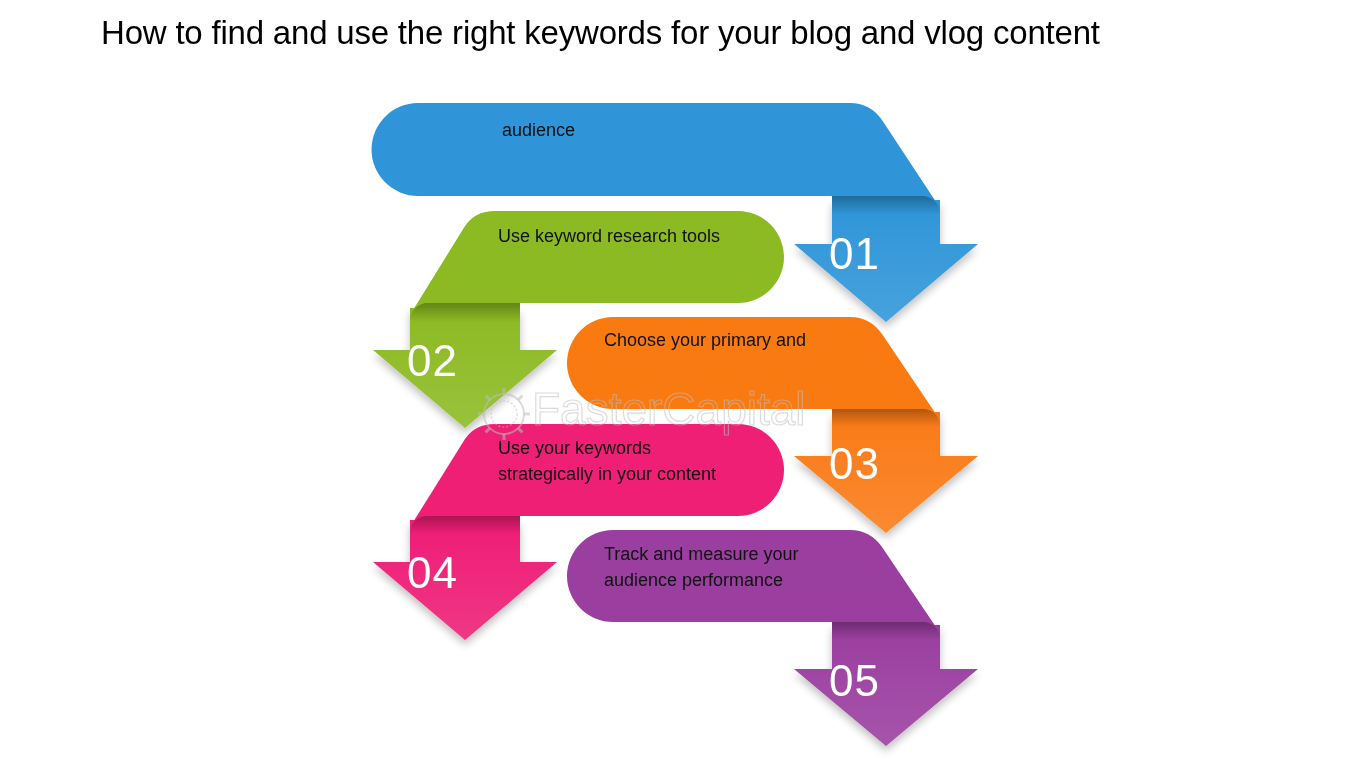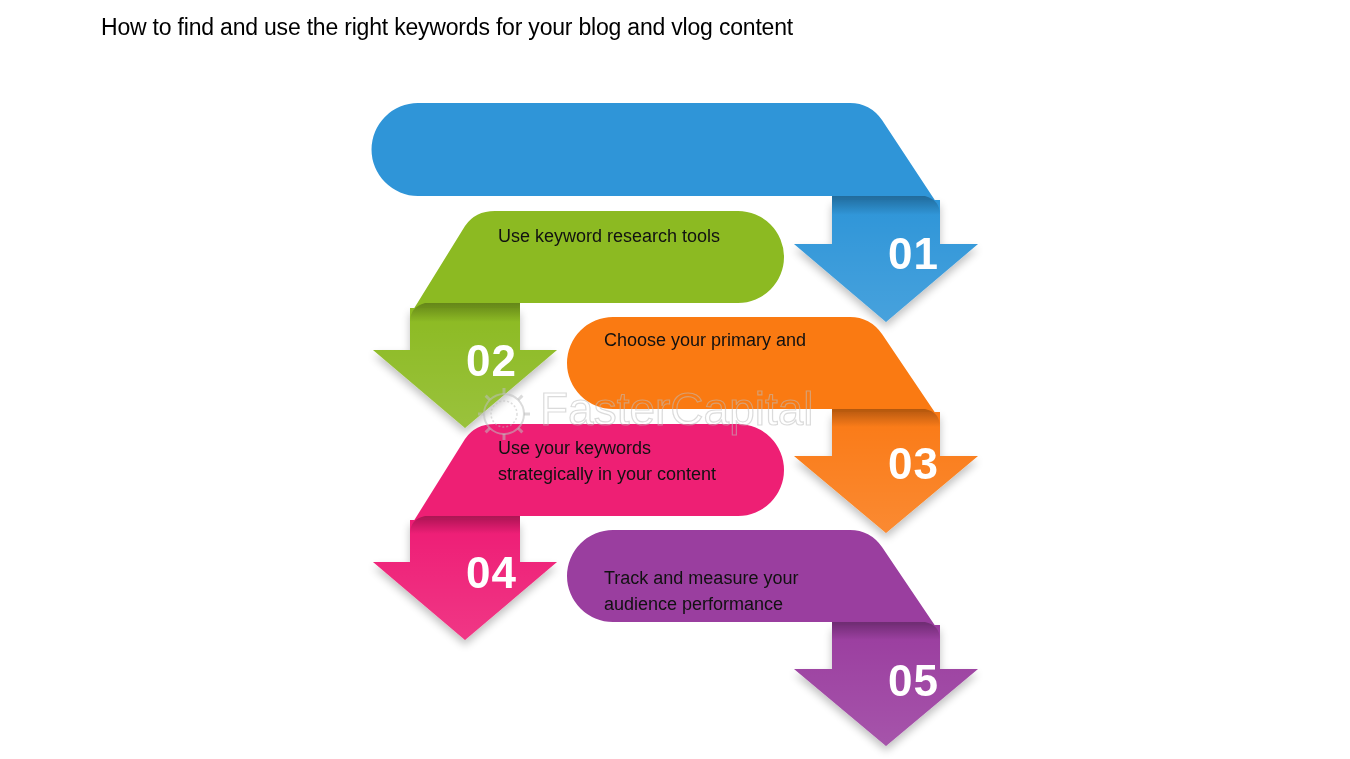--- a/index.html
+++ b/index.html
@@ -11,58 +11,57 @@
     width: 1350px;
     height: 759px;
     position: relative;
     overflow: hidden;
     font-family: "Liberation Sans", sans-serif;
   }
   .title {
     position: absolute;
     left: 101px;
     top: 14px;
-    font-size: 23px;
+    font-size: 33px;
     color: #000000;
     white-space: nowrap;
     letter-spacing: -0.2px;
   }
   .diagram-svg {
     position: absolute;
     left: 0;
     top: 0;
   }
   .step-label {
     position: absolute;
     font-size: 18px;
     line-height: 26px;
     color: #111111;
     white-space: nowrap;
   }
   .step-number {
     position: absolute;
     font-size: 44px;
-    font-weight: bold;
+    font-weight: normal;
     color: #ffffff;
     letter-spacing: 1px;
-    text-align: right;
+    text-align: left;
     width: 110px;
     line-height: 50px;
   }
   .watermark {
     position: absolute;
     left: 480px;
     top: 383px;
     font-size: 46px;
     color: rgba(255,255,255,0.0);
     -webkit-text-stroke: 1.2px rgba(190,190,190,0.55);
     letter-spacing: 0px;
     white-space: nowrap;
     line-height: 52px;
-    margin-left: 8px;
   }
   .watermark-gear {
     position: absolute;
     left: 476px;
     top: 386px;
     width: 56px;
     height: 56px;
   }
 </style>
 </head>
@@ -149,32 +148,33 @@
     <line x1="48" y1="28" x2="54" y2="28"></line>
     <line x1="9.6" y1="9.6" x2="13.8" y2="13.8"></line>
     <line x1="42.2" y1="42.2" x2="46.4" y2="46.4"></line>
     <line x1="46.4" y1="9.6" x2="42.2" y2="13.8"></line>
     <line x1="9.6" y1="46.4" x2="13.8" y2="42.2"></line>
   </g>
 </svg>
 <div class="watermark" style="left:532px;">FasterCapital</div>
 
 <div class="step-label" style="left:502px; top:117px;">
+  <div>audience</div>
 </div>
 <div class="step-label" style="left:498px; top:223px;">
   <div>Use keyword research tools</div>
 </div>
 <div class="step-label" style="left:604px; top:327px;">
   <div>Choose your primary and</div>
 </div>
 <div class="step-label" style="left:498px; top:435px;">
   <div>Use your keywords</div>
   <div>strategically in your content</div>
 </div>
-<div class="step-label" style="left:604px; top:541px;margin-top:24px;">
+<div class="step-label" style="left:604px; top:541px;">
   <div>Track and measure your</div>
   <div>audience performance</div>
 </div>
 
 <div class="step-number" style="left:829px; top:229px;">01</div>
 <div class="step-number" style="left:407px; top:336px;">02</div>
 <div class="step-number" style="left:829px; top:439px;">03</div>
 <div class="step-number" style="left:407px; top:548px;">04</div>
 <div class="step-number" style="left:829px; top:656px;">05</div>
 

